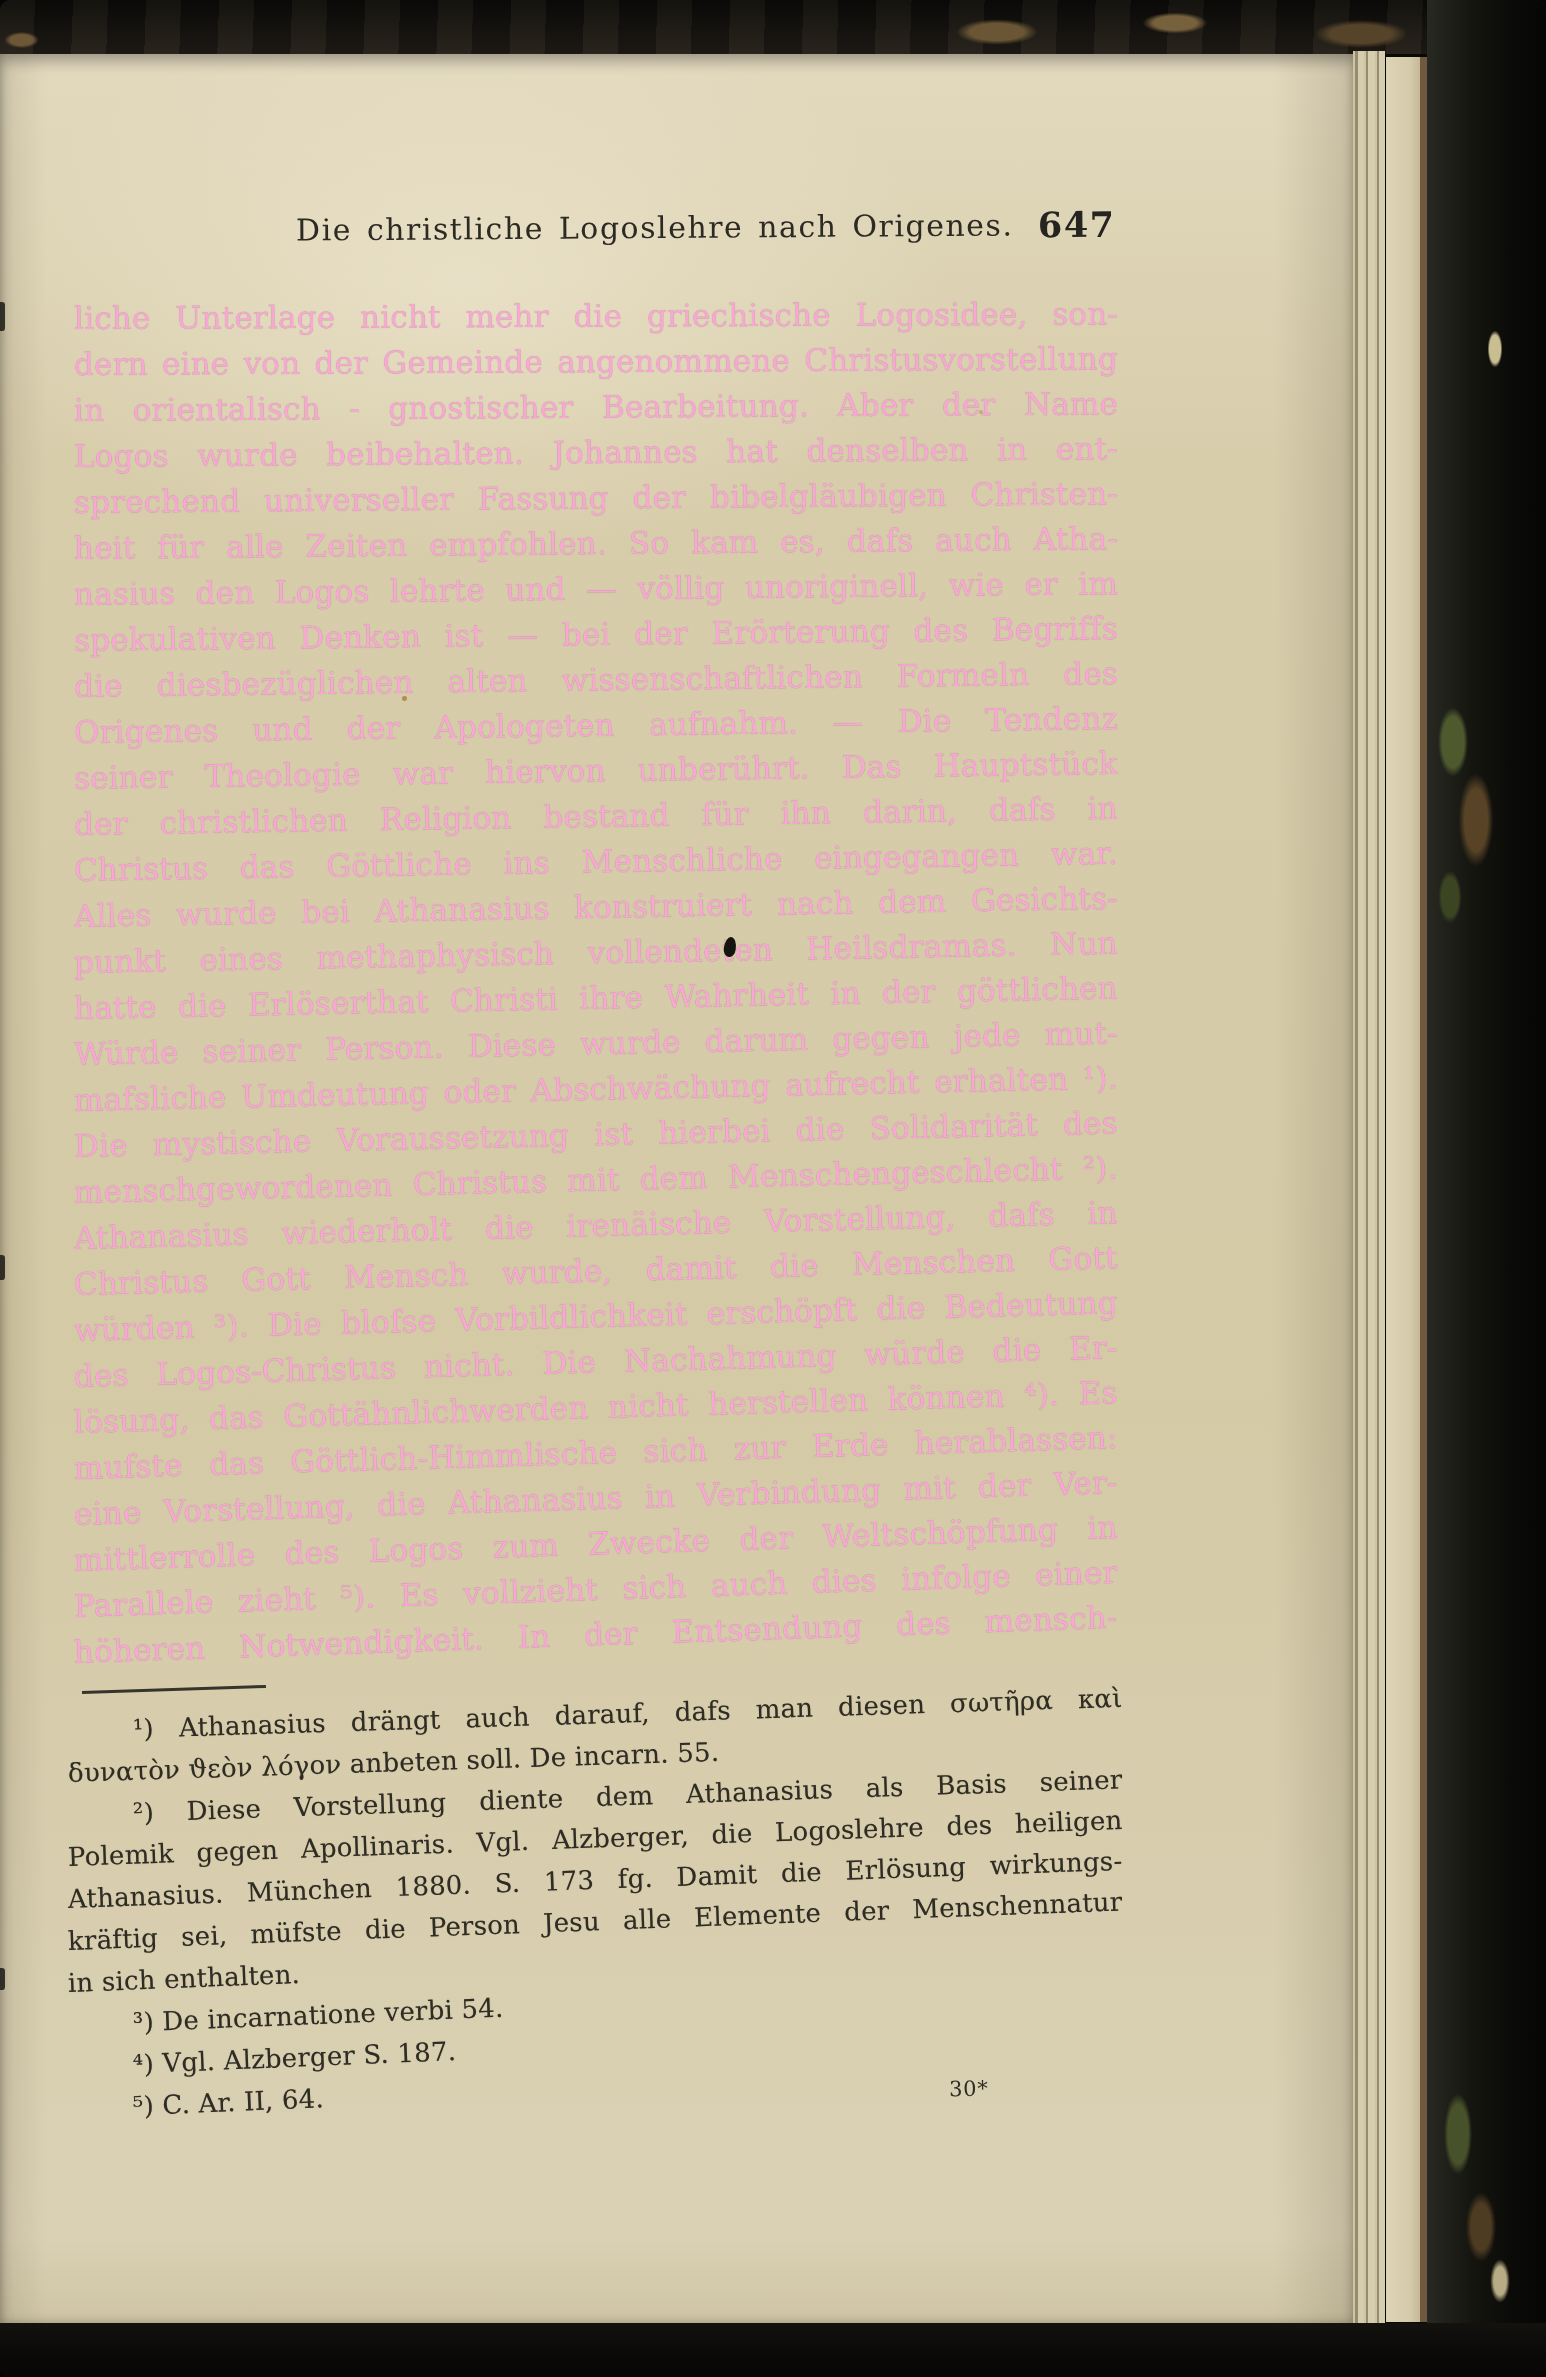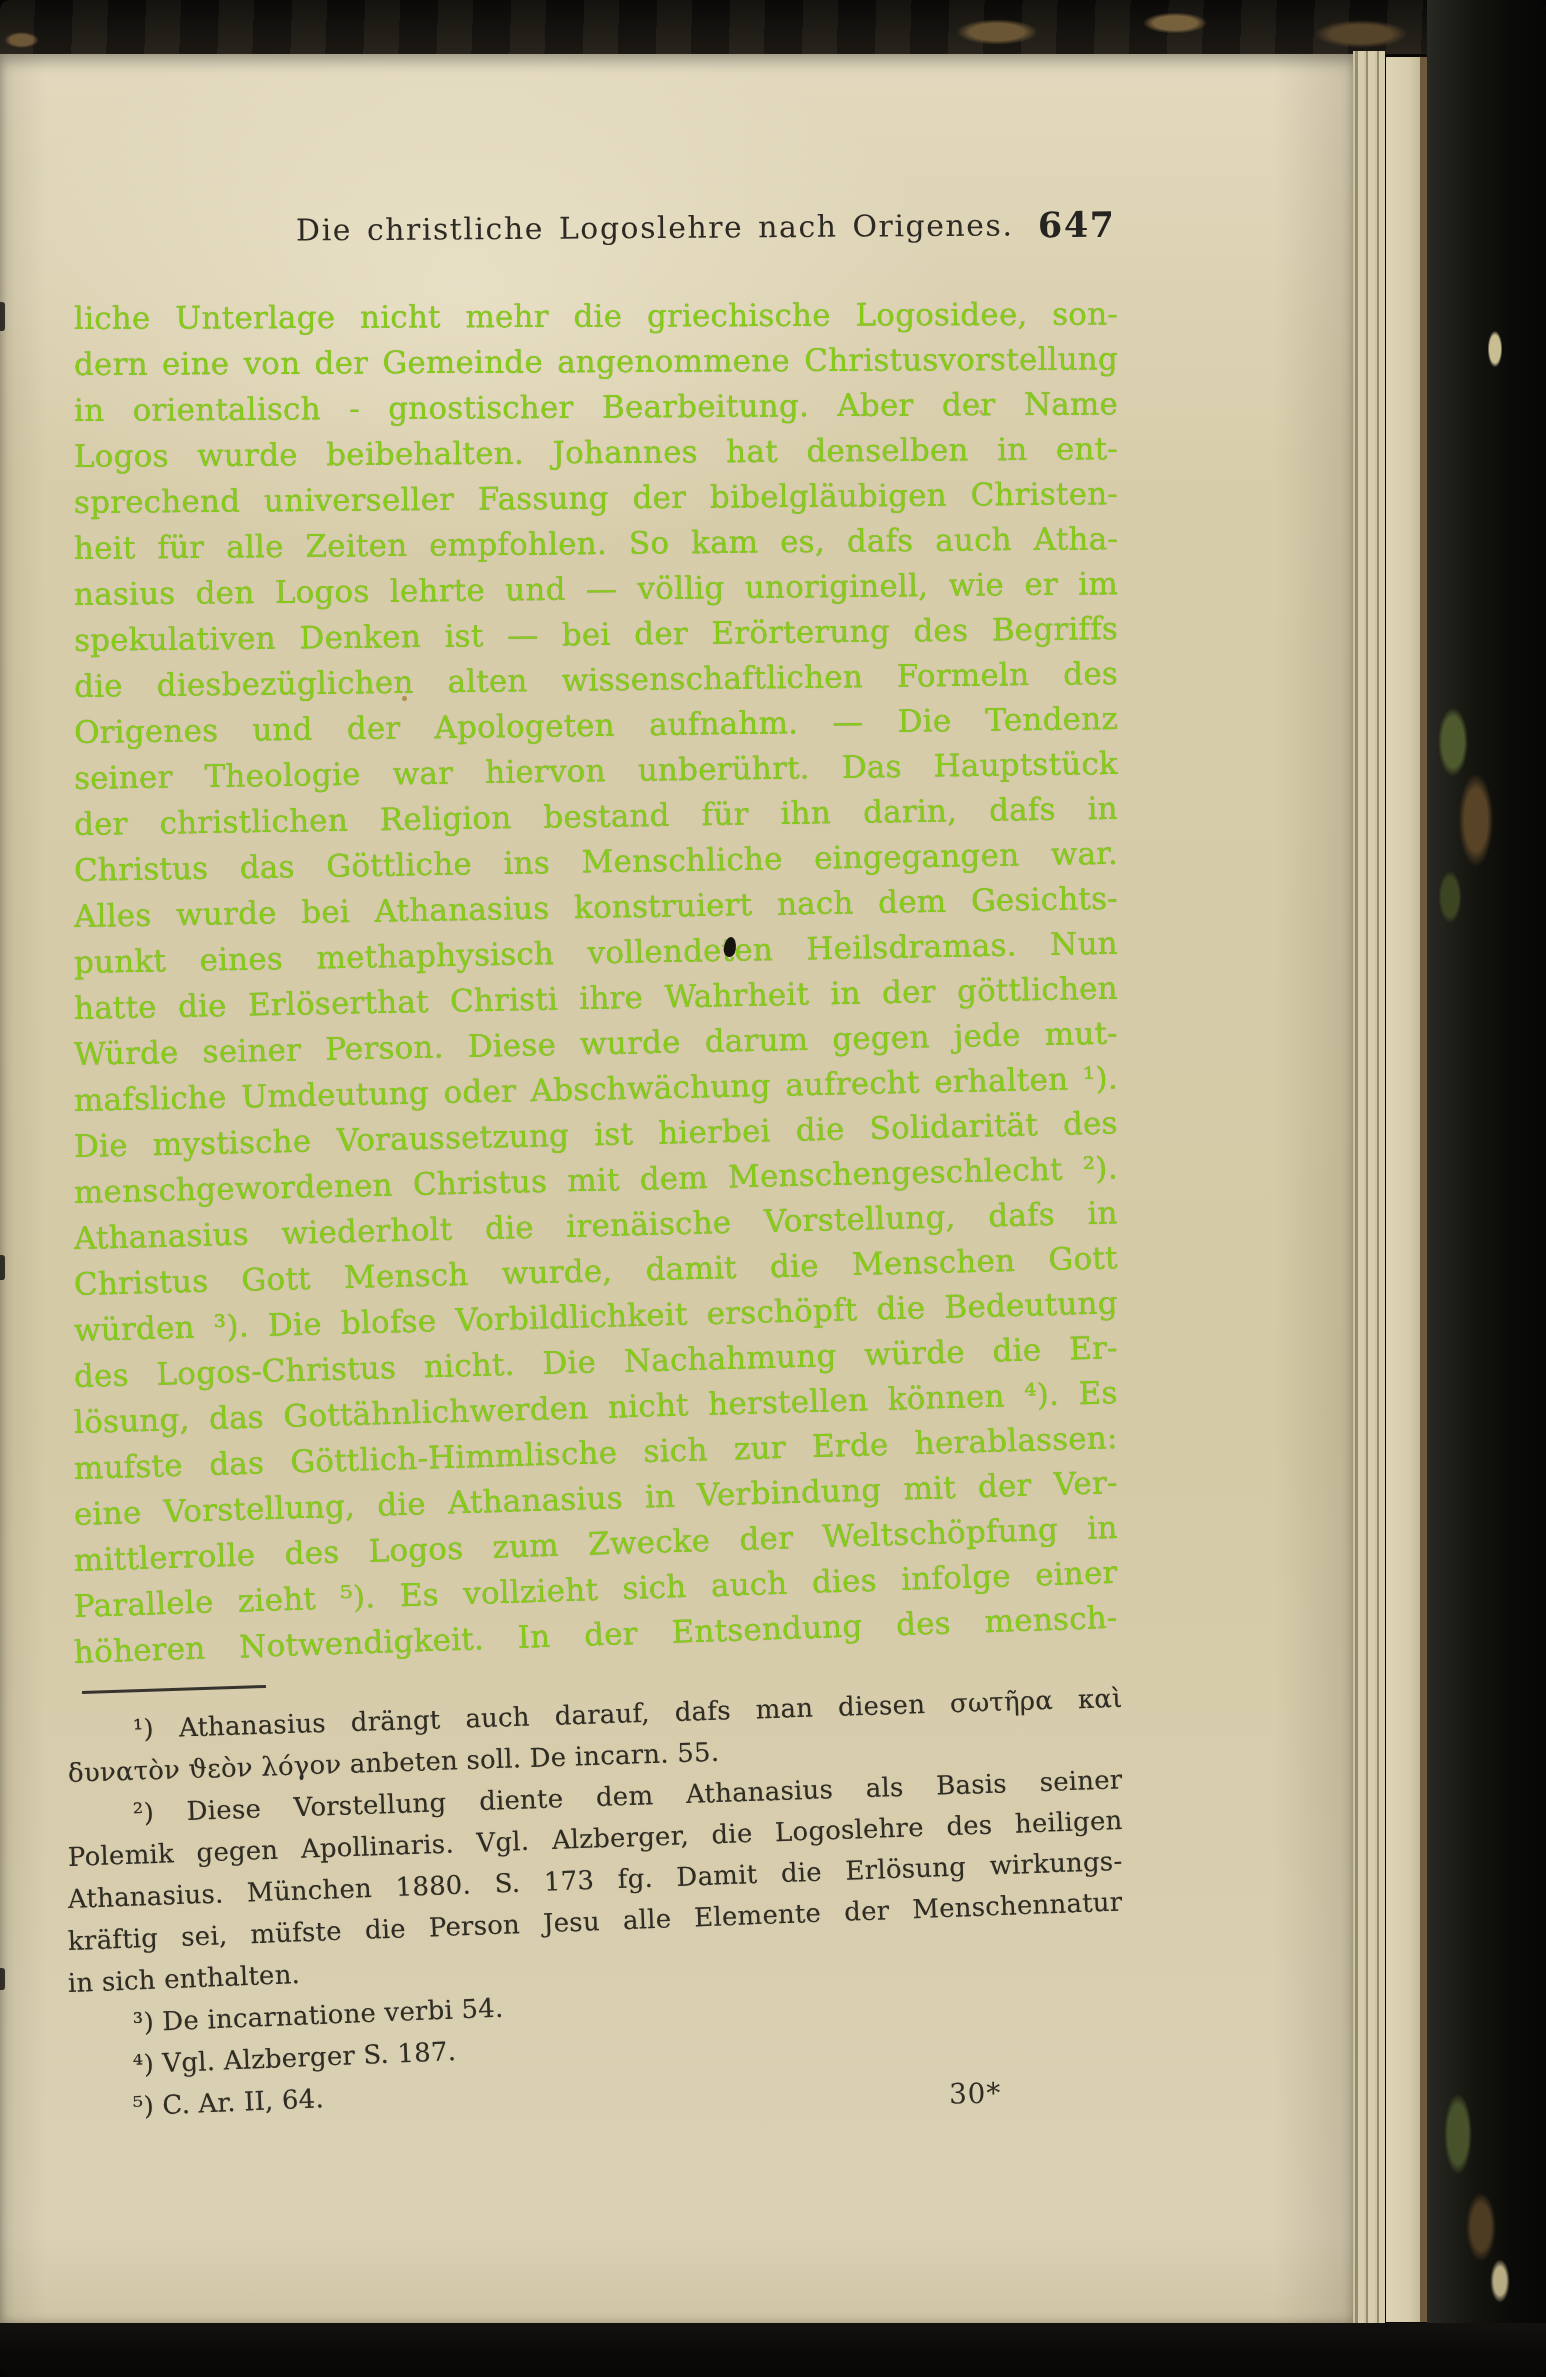--- a/index.html
+++ b/index.html
@@ -43,36 +43,36 @@
       linear-gradient(90deg,transparent 94%,rgba(90,80,60,.20) 100%),
       linear-gradient(180deg,#e2d9be 0%,#d8cdab 18%,#d5caa6 60%,#dad1b5 96%,#cec4a4 100%);
     box-shadow:inset 0 7.7px 14px rgba(0,0,0,.28), inset 0 -4.6px 9.3px rgba(0,0,0,.18);}
 
   
   .running-header{position:absolute;left:296px;top:210px;font-size:30px;line-height:36px;
     color:#2c2a23;letter-spacing:1.5px;word-spacing:3.9px;transform:rotate(-0.4deg);}
   .page-number{position:absolute;left:1038px;top:204px;font-size:35px;font-weight:700;
     color:#262420;letter-spacing:1.5px;transform:rotate(-0.5deg);}
 
-  .body-text{position:absolute;left:74px;top:295px;width:1044px;color:#84cc16;}
+  .body-text{position:absolute;left:74px;top:295px;width:1044px;color:#f9a8d4;}
   .line{font-size:31px;line-height:46px;height:46px;
     text-align:justify;text-align-last:justify;-moz-text-align-last:justify;
     transform-origin:0 50%;letter-spacing:0.2px;
     text-shadow:0 0 0.8px rgba(47,44,36,.4);}
 
   .footnote-separator{position:absolute;left:82px;top:1688px;width:184px;height:3.1px;
     background:#36342d;transform:rotate(-1.9deg);}
 
   .footnotes{position:absolute;left:68px;top:1710px;width:1055px;color:#2f2c24;}
   .fline{font-size:26px;line-height:42px;height:42px;transform-origin:0 50%;
     letter-spacing:0.2px;text-shadow:0 0 0.8px rgba(47,44,36,.4);}
   .fline.indent{padding-left:65px;}
   .fline.just{text-align:justify;text-align-last:justify;-moz-text-align-last:justify;}
 
-  .printer-signature{position:absolute;left:949px;top:2077px;font-size:28px;color:#2f2c24;
+  .printer-signature{position:absolute;left:949px;top:2077px;font-size:21px;color:#2f2c24;
     transform:rotate(-1deg);letter-spacing:0.8px;}
 
   
   .ink-blot{position:absolute;left:724px;top:937px;width:11.6px;height:20px;
     background:#16140f;border-radius:50% 50% 46% 54%/62% 58% 42% 38%;transform:rotate(8deg);}
   .edge-mark{position:absolute;left:0;width:5.4px;background:#1b1a15;opacity:.85;border-radius:0 3.1px 3.1px 0;}
   .edge-mark.m1{top:302px;height:29px;}
   .edge-mark.m2{top:1255px;height:25px;}
   .edge-mark.m3{top:1968px;height:21.6px;}
   .fox-spot{position:absolute;border-radius:50%;}

